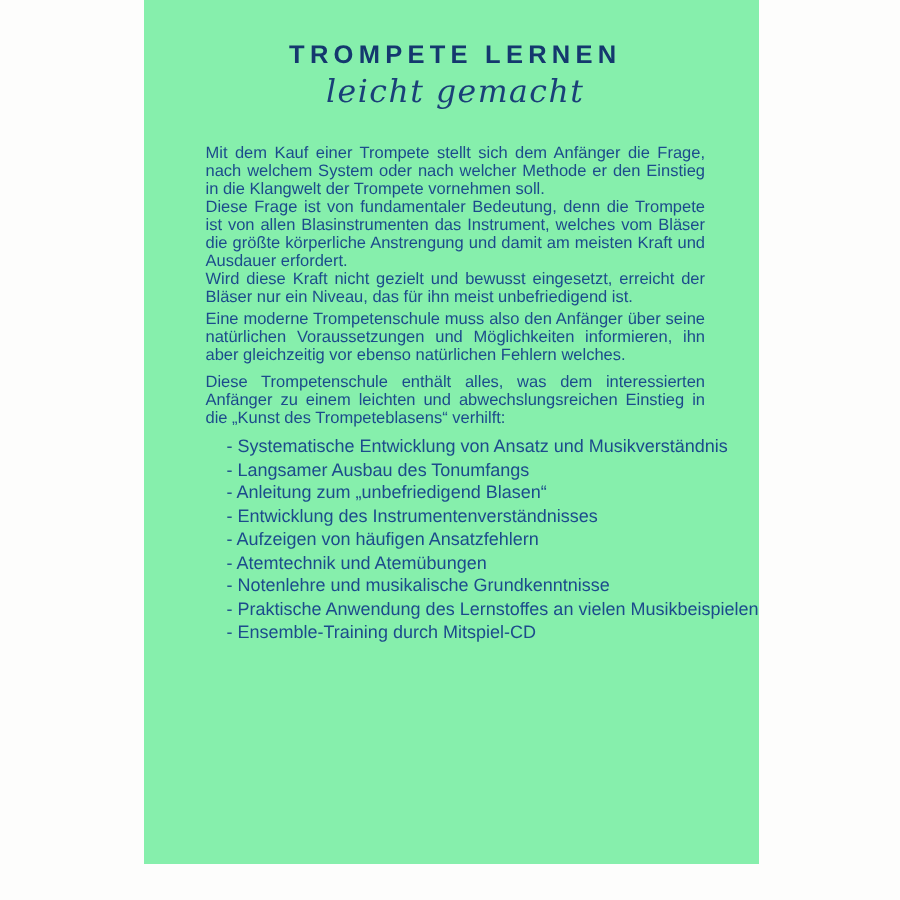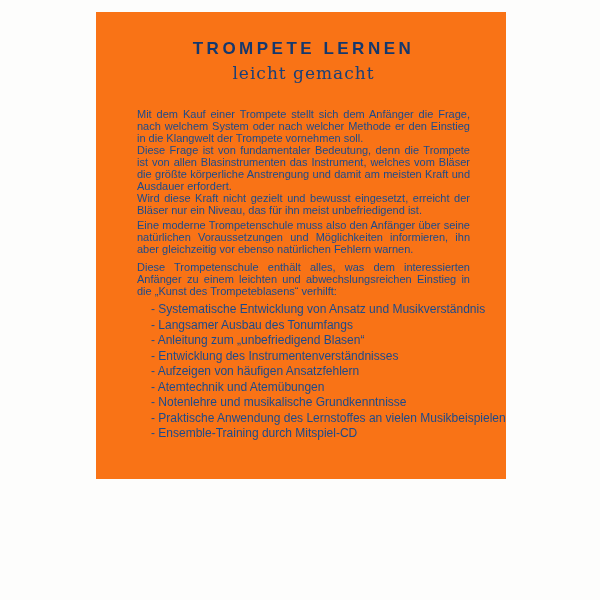--- a/index.html
+++ b/index.html
@@ -10,41 +10,42 @@
     width: 600px;
     height: 600px;
     background: #fdfdfc;
     position: relative;
     overflow: hidden;
     font-family: "Liberation Sans", sans-serif;
   }
   .page {
     position: absolute;
     left: 96px;
-    top: 12px;
+    top: 0;
     width: 410px;
-    height: 467px;
-    background: #f97316;
+    height: 576px;
+    background: #86efac;
   }
   .content {
     padding: 26px 36px 0 41px;
   }
   .title {
     text-align: center;
     color: #14386e;
     font-weight: bold;
     font-size: 17px;
     letter-spacing: 3.5px;
     line-height: 21px;
     font-family: "Liberation Sans", sans-serif;
   }
   .subtitle {
     text-align: center;
     color: #1a4078;
-    font-size: 17px;
+    font-style: italic;
+    font-size: 21px;
     letter-spacing: 1px;
     line-height: 21px;
     margin-top: 4px;
     font-family: "DejaVu Serif", serif;
   }
   .bodytext {
     margin-top: 24px;
     color: #1c4b8c;
   }
   .bodytext p {
@@ -72,21 +73,21 @@
 <div class="page">
   <div class="content">
 
     <div class="title">TROMPETE LERNEN</div>
     <div class="subtitle">leicht gemacht</div>
 
     <div class="bodytext">
       <p>Mit dem Kauf einer Trompete stellt sich dem Anfänger die Frage, nach welchem System oder nach welcher Methode er den Einstieg in die Klangwelt der Trompete vornehmen soll.</p>
       <p>Diese Frage ist von fundamentaler Bedeutung, denn die Trompete ist von allen Blasinstrumenten das Instrument, welches vom Bläser die größte körperliche Anstrengung und damit am meisten Kraft und Ausdauer erfordert.</p>
       <p>Wird diese Kraft nicht gezielt und bewusst eingesetzt, erreicht der Bläser nur ein Niveau, das für ihn meist unbefriedigend ist.</p>
-      <p class="gap-small">Eine moderne Trompetenschule muss also den Anfänger über seine natürlichen Voraussetzungen und Möglichkeiten informieren, ihn aber gleichzeitig vor ebenso natürlichen Fehlern warnen.</p>
+      <p class="gap-small">Eine moderne Trompetenschule muss also den Anfänger über seine natürlichen Voraussetzungen und Möglichkeiten informieren, ihn aber gleichzeitig vor ebenso natürlichen Fehlern welches.</p>
       <p class="gap-large">Diese Trompetenschule enthält alles, was dem interessierten Anfänger zu einem leichten und abwechslungsreichen Einstieg in die „Kunst des Trompeteblasens“ verhilft:</p>
 
       <div class="bullet-list">
         <div class="bullet-item">- Systematische Entwicklung von Ansatz und Musikverständnis</div>
         <div class="bullet-item">- Langsamer Ausbau des Tonumfangs</div>
         <div class="bullet-item">- Anleitung zum „unbefriedigend Blasen“</div>
         <div class="bullet-item">- Entwicklung des Instrumentenverständnisses</div>
         <div class="bullet-item">- Aufzeigen von häufigen Ansatzfehlern</div>
         <div class="bullet-item">- Atemtechnik und Atemübungen</div>
         <div class="bullet-item">- Notenlehre und musikalische Grundkenntnisse</div>

